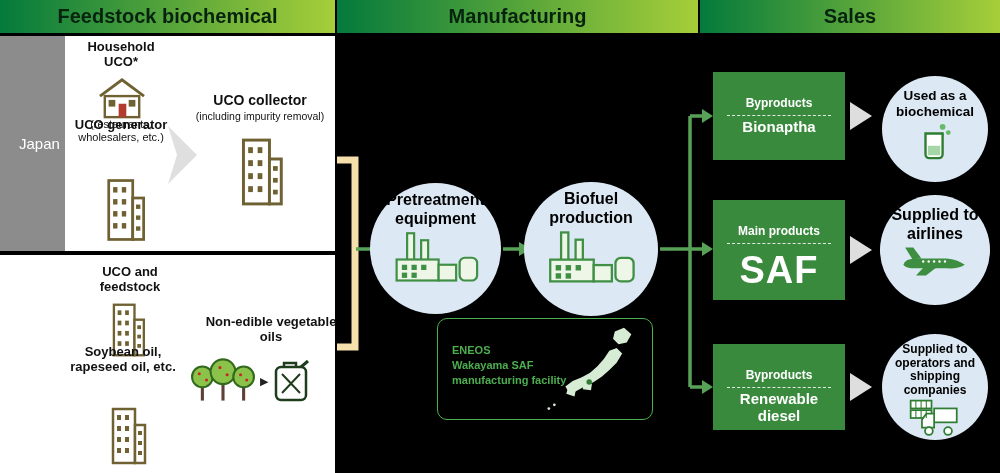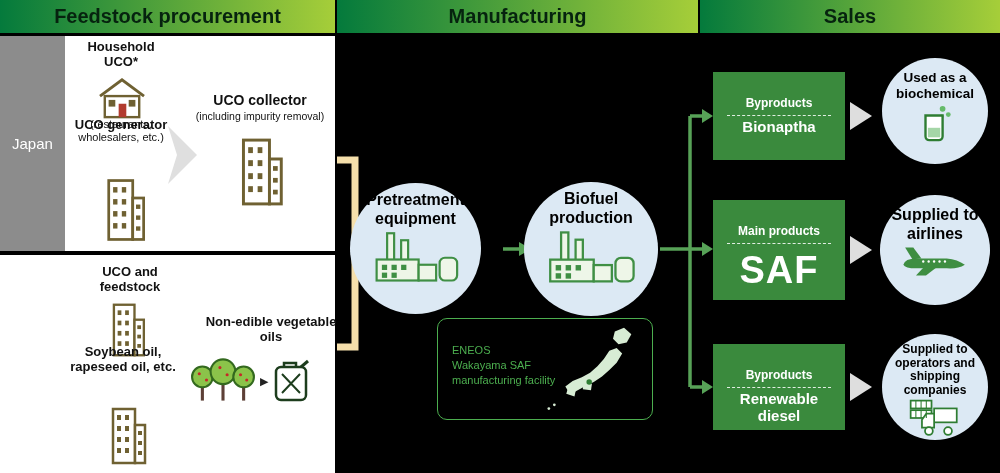--- a/index.html
+++ b/index.html
@@ -7,54 +7,54 @@
   .stage { position:relative; width:1000px; height:473px; background:#000; overflow:hidden; }
 
   
   .hdr { position:absolute; top:0; height:33px; display:flex; align-items:center; justify-content:center;
          font-size:20px; font-weight:700; color:#06230f;
          background:linear-gradient(90deg,#047a3c,#a6ce39); }
 
   
   .row { position:absolute; left:0; width:335px; background:#fff; }
   .rowlabel { position:absolute; left:0; top:0; bottom:0; width:65px; background:#8c8c8c; color:#fff;
-              display:flex; align-items:center; padding-left:12px; font-size:15px; }
+              display:flex; align-items:center; padding-left:19px; font-size:15px; }
   .t { position:absolute; color:#111; text-align:center; line-height:1.15; }
   .b { font-weight:700; }
   .icon { position:absolute; }
 
   
   .bcircle { position:absolute; background:#dce9f4; border-radius:50%;
              display:flex; flex-direction:column; align-items:center; text-align:center; }
   .mlabel { font-weight:700; font-size:16px; line-height:19px; color:#000; margin-top:7px; }
   .slabel { font-weight:700; color:#000; }
 
   
   .box { position:absolute; left:713px; width:132px; background:#3a8a3d; color:#fff; text-align:center; }
   .tag { font-weight:700; font-size:12px; padding:24px 0 5px; margin:0 14px;
          border-bottom:1px dashed rgba(255,255,255,.85); }
   .name { font-weight:700; font-size:15px; line-height:17px; margin:2px 14px 0; }
   .name.big { font-size:38px; line-height:40px; margin-top:6px; letter-spacing:1px; }
 
   
   .facility { position:absolute; left:437px; top:318px; width:216px; height:102px;
               border:1.5px solid #4cae4f; border-radius:10px; }
-  .facility-text { position:absolute; left:14px; top:24px; color:#4cae4f; font-weight:400;
+  .facility-text { position:absolute; left:14px; top:24px; color:#4cae4f; font-weight:700;
                    font-size:11px; line-height:15px; }
   .treerow { position:absolute; display:flex; align-items:center; gap:4px; }
   .mini-arrow { color:#222; font-size:11px; }
 
   svg.overlay { position:absolute; left:0; top:0; pointer-events:none; }
 </style>
 </head>
 <body>
 
 <div class="stage">
 
-  <div class="hdr" style="left:0;width:335px">Feedstock procurement</div>
+  <div class="hdr" style="left:0;width:335px">Feedstock biochemical</div>
   <div class="hdr" style="left:337px;width:361px">Manufacturing</div>
   <div class="hdr" style="left:700px;width:300px">Sales</div>
 
   <div class="row" style="top:36px;height:215px">
     <div class="rowlabel">Japan</div>
 
     <div class="t b" style="left:75px;top:4px;width:92px;font-size:13px">Household UCO*</div>
 
     <svg class="icon" style="left:94px;top:40px" width="56" height="44" viewBox="0 0 56 46">
       <path d="M5 21 L28 4 L51 21" fill="none" stroke="#6f6132" stroke-width="3"></path>
@@ -200,21 +200,21 @@
       <polygon points="702,380 702,394 713,387"></polygon>
     </g>
 
     <g fill="#dedede">
       <polygon points="850,102 850,130 872,116"></polygon>
       <polygon points="850,236 850,264 872,250"></polygon>
       <polygon points="850,373 850,401 872,387"></polygon>
     </g>
   </svg>
 
-  <div class="bcircle" style="left:350px;top:183px;width:131px;height:131px">
+  <div class="bcircle" style="left:370px;top:183px;width:131px;height:131px">
     <div class="mlabel" style="width:118px">Pretreatment equipment</div>
     <svg width="100" height="56" viewBox="0 0 110 64">
       <g stroke="#3f8f44" stroke-width="2.5" fill="#eef6e8">
         <rect x="22" y="6" width="8" height="32"></rect>
         <rect x="38" y="14" width="8" height="24"></rect>
         <rect x="10" y="36" width="48" height="24"></rect>
         <rect x="58" y="42" width="20" height="18"></rect>
         <rect x="82" y="34" width="20" height="26" rx="6"></rect>
       </g>
       <g fill="#3f8f44">
@@ -274,21 +274,21 @@
   <div class="box" style="top:200px;height:100px">
     <div class="tag">Main products</div>
     <div class="name big">SAF</div>
   </div>
 
   <div class="box" style="top:344px;height:86px">
     <div class="tag">Byproducts</div>
     <div class="name">Renewable diesel</div>
   </div>
 
-  <div class="bcircle" style="left:882px;top:58px;width:106px;height:106px">
+  <div class="bcircle" style="left:882px;top:76px;width:106px;height:106px">
     <div class="slabel" style="width:86px;font-size:13.5px;line-height:16px;margin-top:12px">Used as a biochemical</div>
     <svg width="38" height="40" viewBox="0 0 40 42" style="margin-top:2px">
       <circle cx="28" cy="5" r="3" fill="#66bb6a"></circle>
       <circle cx="34" cy="11" r="2.5" fill="#66bb6a"></circle>
       <circle cx="27" cy="13" r="2" fill="#66bb6a"></circle>
       <path d="M10 12 h18 v22 a4 4 0 0 1 -4 4 h-10 a4 4 0 0 1 -4 -4 Z" fill="#fff" stroke="#2e7d32" stroke-width="2.5"></path>
       <rect x="12.5" y="25" width="13" height="10" fill="#a5d6a7"></rect>
     </svg>
   </div>
 

